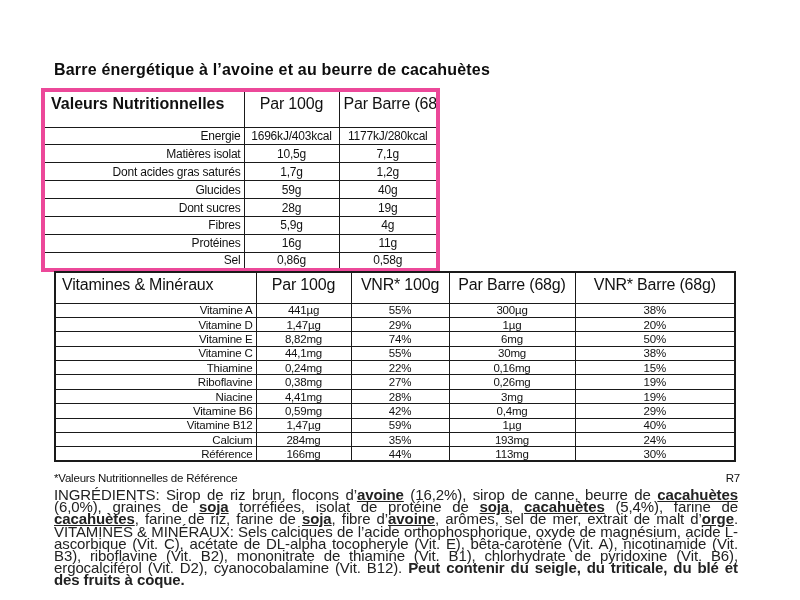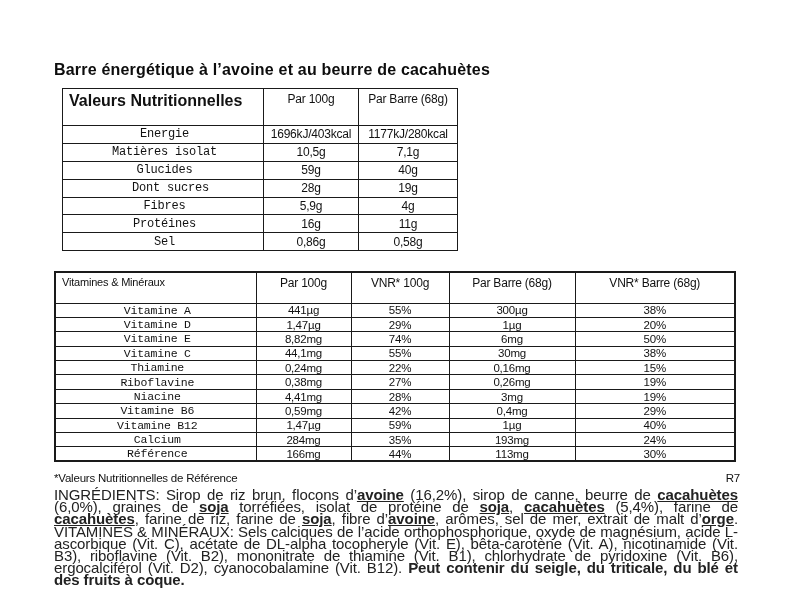--- a/index.html
+++ b/index.html
@@ -9,43 +9,43 @@
     overflow:hidden;
   }
   .sheet{position:relative;width:676px;height:600px;background:#fff;}
 
   .title{
     position:absolute;left:54px;top:61px;margin:0;
     font-size:16px;font-weight:800;letter-spacing:.2px;color:#0d0d0d;
   }
 
   table{border-collapse:collapse;table-layout:fixed;background:#fff;}
-  table.t1{position:absolute;left:62px;top:88px;width:395px;border:1px solid #ec4899;}
+  table.t1{position:absolute;left:41px;top:88px;width:395px;border:4px solid #ec4899;}
   table.t2{position:absolute;left:54px;top:271px;width:680px;border:2px solid #1a1a1a;}
   th,td{border:1px solid #1a1a1a;overflow:hidden;white-space:nowrap;}
 
   thead th{
     vertical-align:top;padding:3px 4px 0 4px;
     font-weight:normal;font-size:12px;text-align:center;letter-spacing:-.2px;
   }
   .t1 thead tr{height:37px;}
   .t2 thead tr{height:31px;}
   th.main{
     font-weight:bold;font-size:16px;text-align:left;padding-left:6px;letter-spacing:0;
   }
-  th.sub{font-size:12px;}
-  .t2 th.main{font-weight:normal;font-size:11px;letter-spacing:-.2px;}
+  th.sub{font-size:16px;}
+  .t2 th.main{font-weight:normal;font-size:16px;letter-spacing:-.2px;}
 
   tbody td{
     font-size:12px;letter-spacing:-.2px;text-align:center;padding:0 3px;
   }
   .t1 tbody tr{height:17.9px;}
   .t2 tbody tr{height:14.4px;}
   .t2 tbody td{font-size:11.5px;}
-  td.lbl{text-align:center;padding-left:6px;font-family:Liberation Mono, monospace;}
+  td.lbl{text-align:right;padding-left:6px;}
   td.lbl.ind{padding-left:18px;}
 
   .refline{
     position:absolute;left:54px;top:472px;width:686px;
     display:flex;justify-content:space-between;
     font-size:11.5px;letter-spacing:-.2px;text-align:center;
   }
 
   .ingredients{
     position:absolute;left:54px;top:489px;width:684px;margin:0;
@@ -78,20 +78,25 @@
     <tbody id="t1-body">
         <tr>
           <td class="lbl">Energie</td>
           <td>1696kJ/403kcal</td>
           <td>1177kJ/280kcal</td>
         </tr>
         <tr>
           <td class="lbl">Matières isolat</td>
           <td>10,5g</td>
           <td>7,1g</td>
+        </tr>
+        <tr>
+          <td class="lbl ind">Dont acides gras saturés</td>
+          <td>1,7g</td>
+          <td>1,2g</td>
         </tr>
         <tr>
           <td class="lbl">Glucides</td>
           <td>59g</td>
           <td>40g</td>
         </tr>
         <tr>
           <td class="lbl ind">Dont sucres</td>
           <td>28g</td>
           <td>19g</td>

